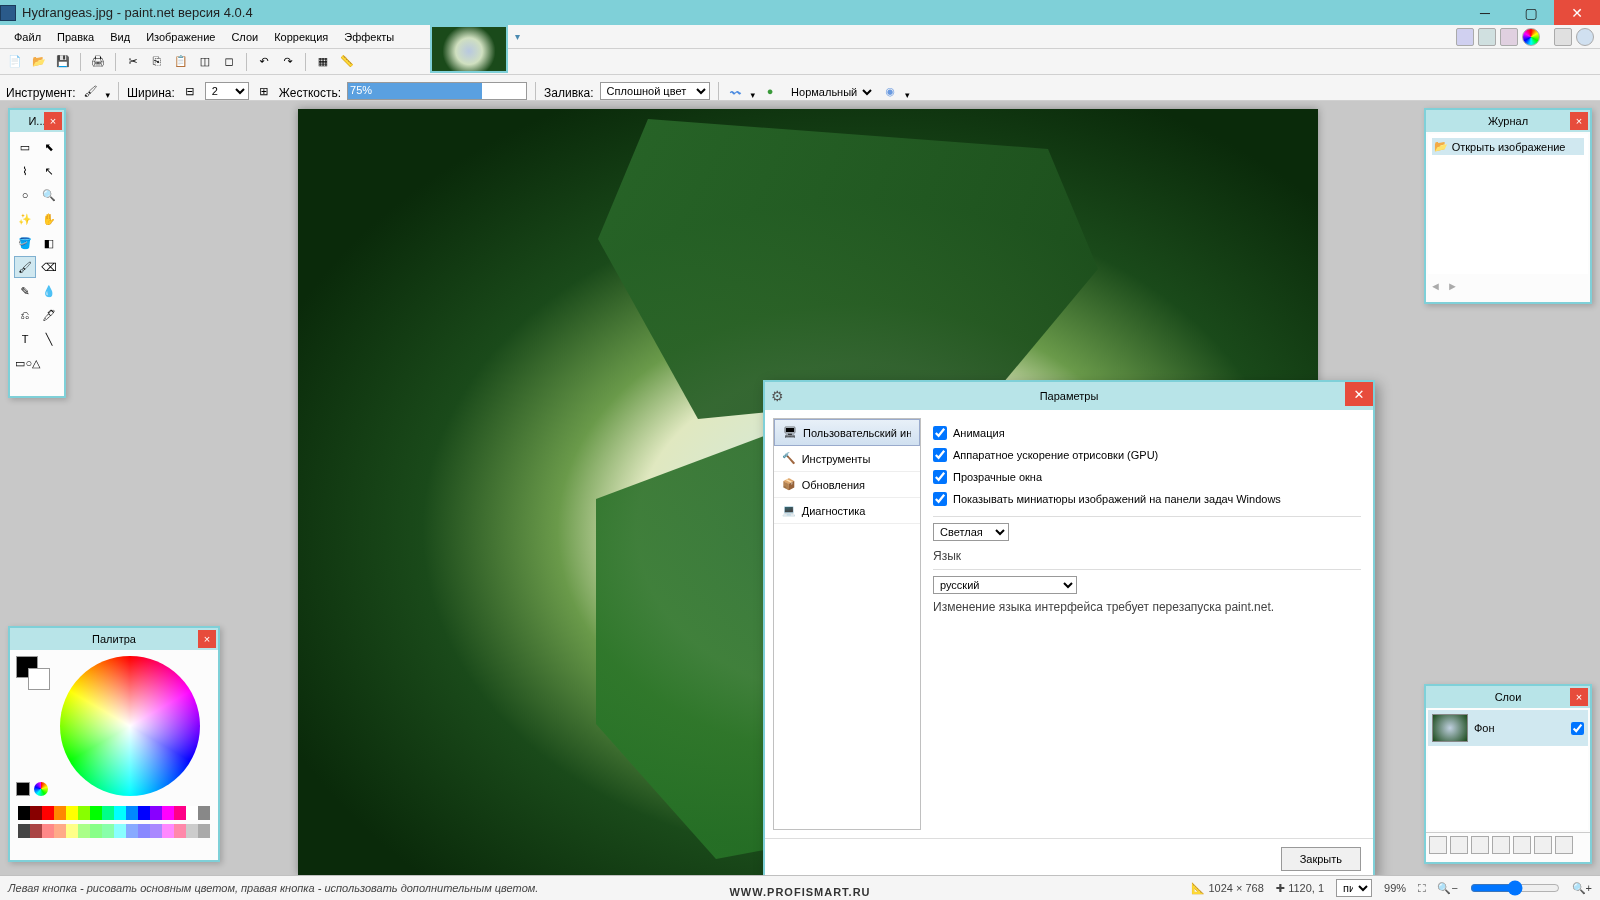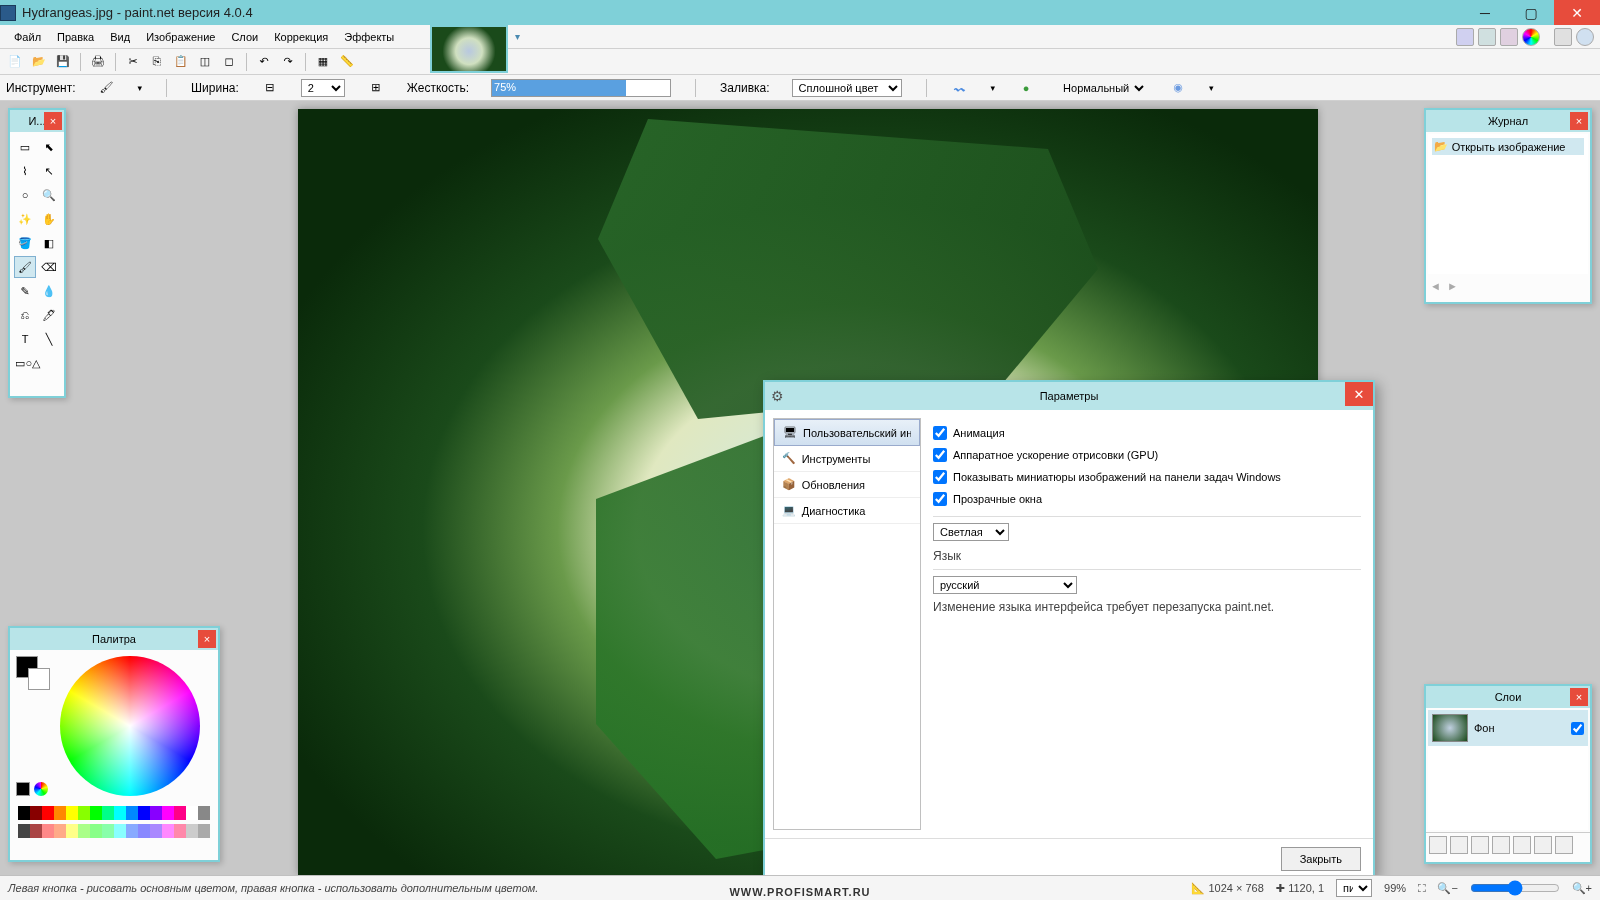--- a/index.html
+++ b/index.html
@@ -13,21 +13,21 @@
 .menubar{height:24px;background:#f5f5f5;display:flex;align-items:center;padding:0 6px;border-bottom:1px solid #d0d0d0;position:relative}
 .menubar span.mi{padding:3px 8px;cursor:default}
 .thumb-tab{position:absolute;left:430px;top:0;width:78px;height:48px;border:2px solid #7fd0d8;background:#000}
 .thumb-tab .timg{width:100%;height:100%;background:radial-gradient(circle at 50% 55%,#b8c8e0 0%,#d0e0c0 30%,#1a4a1a 60%)}
 .thumb-tab .dd{position:absolute;right:-14px;top:4px;font-size:10px;color:#4a8ab0}
 .righticons{position:absolute;right:6px;top:0;display:flex;gap:4px;align-items:center;height:24px}
 .ric{width:18px;height:18px;border:1px solid #aaa;border-radius:2px}
 .toolbar1{height:26px;background:#f5f5f5;border-bottom:1px solid #d0d0d0;display:flex;align-items:center;padding:0 6px;gap:6px}
 .tb-btn{width:18px;height:18px;display:inline-flex;align-items:center;justify-content:center}
 .sep{width:1px;height:18px;background:#c0c0c0;margin:0 2px}
-.toolbar2{height:26px;background:#f5f5f5;border-bottom:1px solid #d0d0d0;display:flex;align-items:center;padding:0 6px;gap:22px;font-size:12px}
+.toolbar2{height:26px;background:#f5f5f5;border-bottom:1px solid #d0d0d0;display:flex;align-items:flex-end;padding:0 6px;gap:6px;font-size:12px}
 .toolbar2 label{font-size:12px}
 select,input[type=text]{font-size:11px;border:1px solid #999;background:#fff;padding:1px 2px}
 .hardness-bar{width:180px;height:18px;border:1px solid #999;background:#fff;position:relative;display:inline-block}
 .hardness-fill{position:absolute;left:0;top:0;bottom:0;width:75%;background:#5aa0e0}
 .hardness-txt{position:absolute;left:2px;top:1px;font-size:11px;color:#fff}
 .canvas-area{position:absolute;left:0;right:0;top:101px;bottom:25px;background:#c8c8c8}
 .canvas{position:absolute;left:298px;top:8px;width:1020px;height:766px;background:radial-gradient(ellipse at 55% 55%,#c0d0e8 0%,#d8e8d0 18%,#e0e8c0 28%,#6a9a4a 38%,#1a4a1a 55%,#0a2a0a 80%);box-shadow:0 0 8px rgba(0,0,0,.3)}
 .leaf1{position:absolute;left:300px;top:10px;width:500px;height:300px;background:linear-gradient(135deg,#2a6a2a,#1a4a1a);clip-path:polygon(10% 0,90% 10%,100% 50%,80% 90%,20% 100%,0 40%);opacity:.9}
 .leaf2{position:absolute;left:298px;top:300px;width:400px;height:450px;background:linear-gradient(45deg,#2a7a2a,#1a5a1a);clip-path:polygon(0 20%,60% 0,100% 40%,90% 90%,30% 100%,0 70%);opacity:.85}
 .flower{position:absolute;left:550px;top:280px;width:520px;height:420px;background:radial-gradient(circle at 45% 40%,#d0e0f0 0%,#c0d0e8 20%,#e0e8c8 45%,#c0d890 70%,transparent 80%);border-radius:50%}
@@ -321,25 +321,25 @@
       <div class="chk-row">
           <input type="checkbox" checked="" style="">
           <span>Анимация</span>
         </div>
       <div class="chk-row">
           <input type="checkbox" checked="" style="">
           <span>Аппаратное ускорение отрисовки (GPU)</span>
         </div>
       <div class="chk-row">
           <input type="checkbox" checked="" style="">
-          <span>Показывать миниатюры изображений на панели задач Windows</span>
+          <span>Прозрачные окна</span>
         </div>
       <div class="chk-row">
           <input type="checkbox" checked="" style="">
-          <span>Прозрачные окна</span>
+          <span>Показывать миниатюры изображений на панели задач Windows</span>
         </div>
       <hr class="dlg-hr">
       <select style="width:76px"><option>Светлая</option></select>
       <div class="dlg-label">Язык</div>
       <hr class="dlg-hr">
       <select style="width:144px"><option>русский</option></select>
       <div class="dlg-note">Изменение языка интерфейса требует перезапуска paint.net.</div>
     </div>
   </div>
   <div class="dlg-footer">

